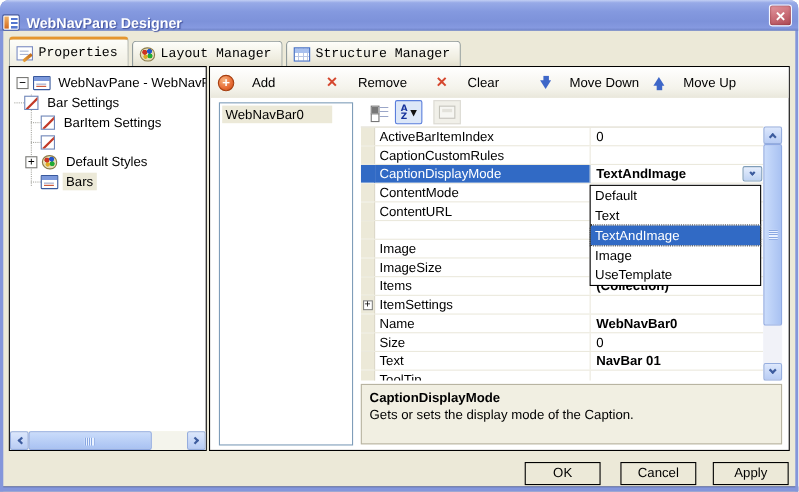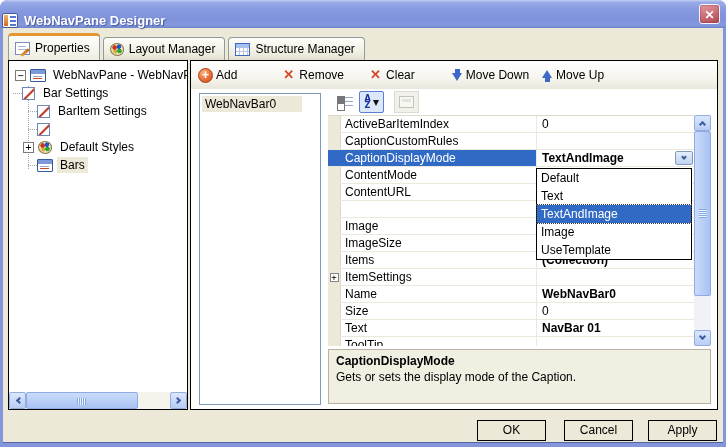--- a/index.html
+++ b/index.html
@@ -24,21 +24,21 @@
     background:repeating-linear-gradient(#5577D0 0 2px, transparent 2px 4px); }
   .title-text{ color:#fff; font-weight:bold; font-size:13px; margin-left:6px; text-shadow:1px 1px 1px #44549E; white-space:nowrap;}
   .close-btn{
     position:absolute; right:6px; top:4px; width:21px; height:20px; border:1px solid #F4F6FF; border-radius:3px;
     background:linear-gradient(160deg,#E39AA2 0%,#CE737D 45%,#AC4854 100%);
     box-shadow: inset 0 0 2px #7E2A33; cursor:default;
   }
   .close-btn::after{ content:"✕"; position:absolute; left:0; top:1px; width:100%; text-align:center; color:#fff; font-weight:bold; font-size:12px; line-height:18px; }
 
   
-  .tabs{ position:absolute; left:8px; top:33px; height:27px; display:flex; align-items:flex-end; z-index:3;}
+  .tabs{ position:absolute; left:8px; top:33px; height:27px; display:flex; align-items:flex-end; z-index:3;font-family:Liberation Mono, monospace;}
   .tab{
     height:23px; display:flex; align-items:center; gap:5px; padding:0 9px 0 6px;
     border:1px solid #919B9C; border-bottom:none; border-radius:4px 4px 0 0;
     background:linear-gradient(#FEFEFA,#EFEDE0 70%,#E2DFCF); margin-right:3px; white-space:nowrap;
   }
   .tab.active{
     height:27px; border-top:3px solid #E5962E; padding-top:0;
     background:linear-gradient(#FDFDF9,#F0EEE2);
   }
   .tab-icon-properties{ width:15px; height:13px; border:1px solid #7A8BC0; background:#fff; position:relative; flex:none;}
@@ -89,21 +89,21 @@
   .hs-track{ flex:1; background:#F4F4EC; }
   .chev{ width:5px; height:5px; border-left:2px solid #3D5C9E; border-bottom:2px solid #3D5C9E; flex:none;}
   .chev.left { transform:rotate(45deg); margin-left:3px;}
   .chev.right{ transform:rotate(225deg); margin-right:3px;}
   .chev.up   { transform:rotate(135deg); margin-top:3px;}
   .chev.down { transform:rotate(-45deg); margin-bottom:3px;}
 
   
   .action-bar{ position:absolute; left:0; top:0; right:0; height:28px;
     background:linear-gradient(#FFFFFF,#F4F3EB 70%,#E9E7DB); display:flex; align-items:center;}
-  .action{ display:flex; align-items:center; gap:3px; white-space:nowrap;}
+  .action{ display:flex; align-items:center; gap:16px; white-space:nowrap;}
   .icon-add{ width:15px; height:15px; border-radius:50%; border:1px solid #A63F10; position:relative; flex:none;
     background:radial-gradient(circle at 35% 30%,#F7B27D,#E8703A 55%,#C94A12);}
   .icon-add::after{ content:"+"; position:absolute; left:0; top:-1px; width:100%; text-align:center; color:#fff; font-weight:bold; font-size:12px; line-height:15px;}
   .icon-x{ width:13px; height:13px; position:relative; flex:none;}
   .icon-x::after{ content:"✕"; position:absolute; left:0; top:-1px; color:#D5472E; font-weight:bold; font-size:13px; line-height:13px;}
   .icon-arrow{ width:11px; height:13px; position:relative; flex:none;}
   .icon-arrow.down::before{ content:""; position:absolute; left:3px; top:0; width:5px; height:5px; background:#3E67C8;}
   .icon-arrow.down::after{ content:""; position:absolute; left:0; top:4px; border-left:5px solid transparent; border-right:5px solid transparent; border-top:8px solid #3E67C8;}
   .icon-arrow.up::before{ content:""; position:absolute; left:3px; bottom:0; width:5px; height:5px; background:#3E67C8;}
   .icon-arrow.up::after{ content:""; position:absolute; left:0; bottom:4px; border-left:5px solid transparent; border-right:5px solid transparent; border-bottom:8px solid #3E67C8;}

